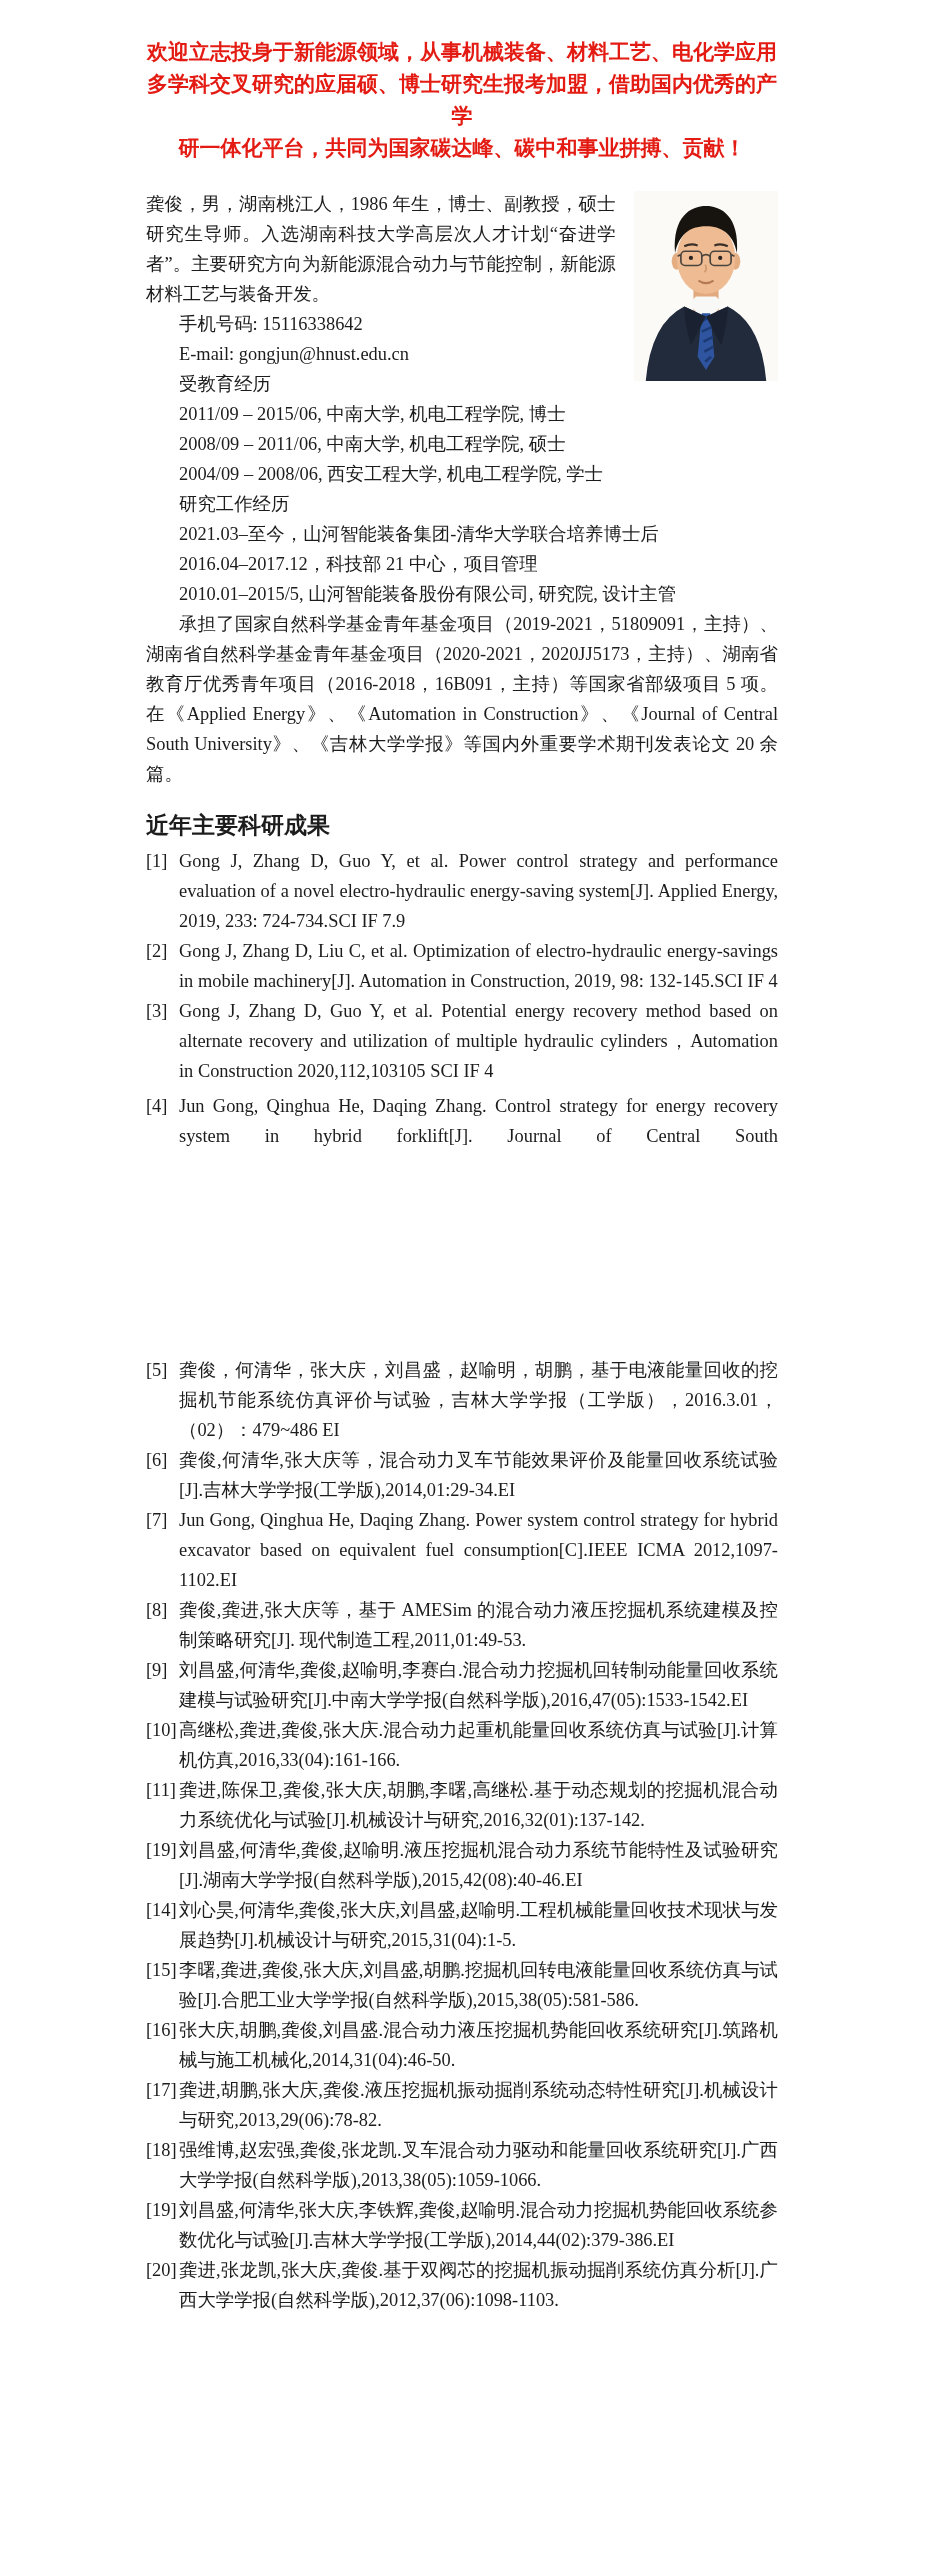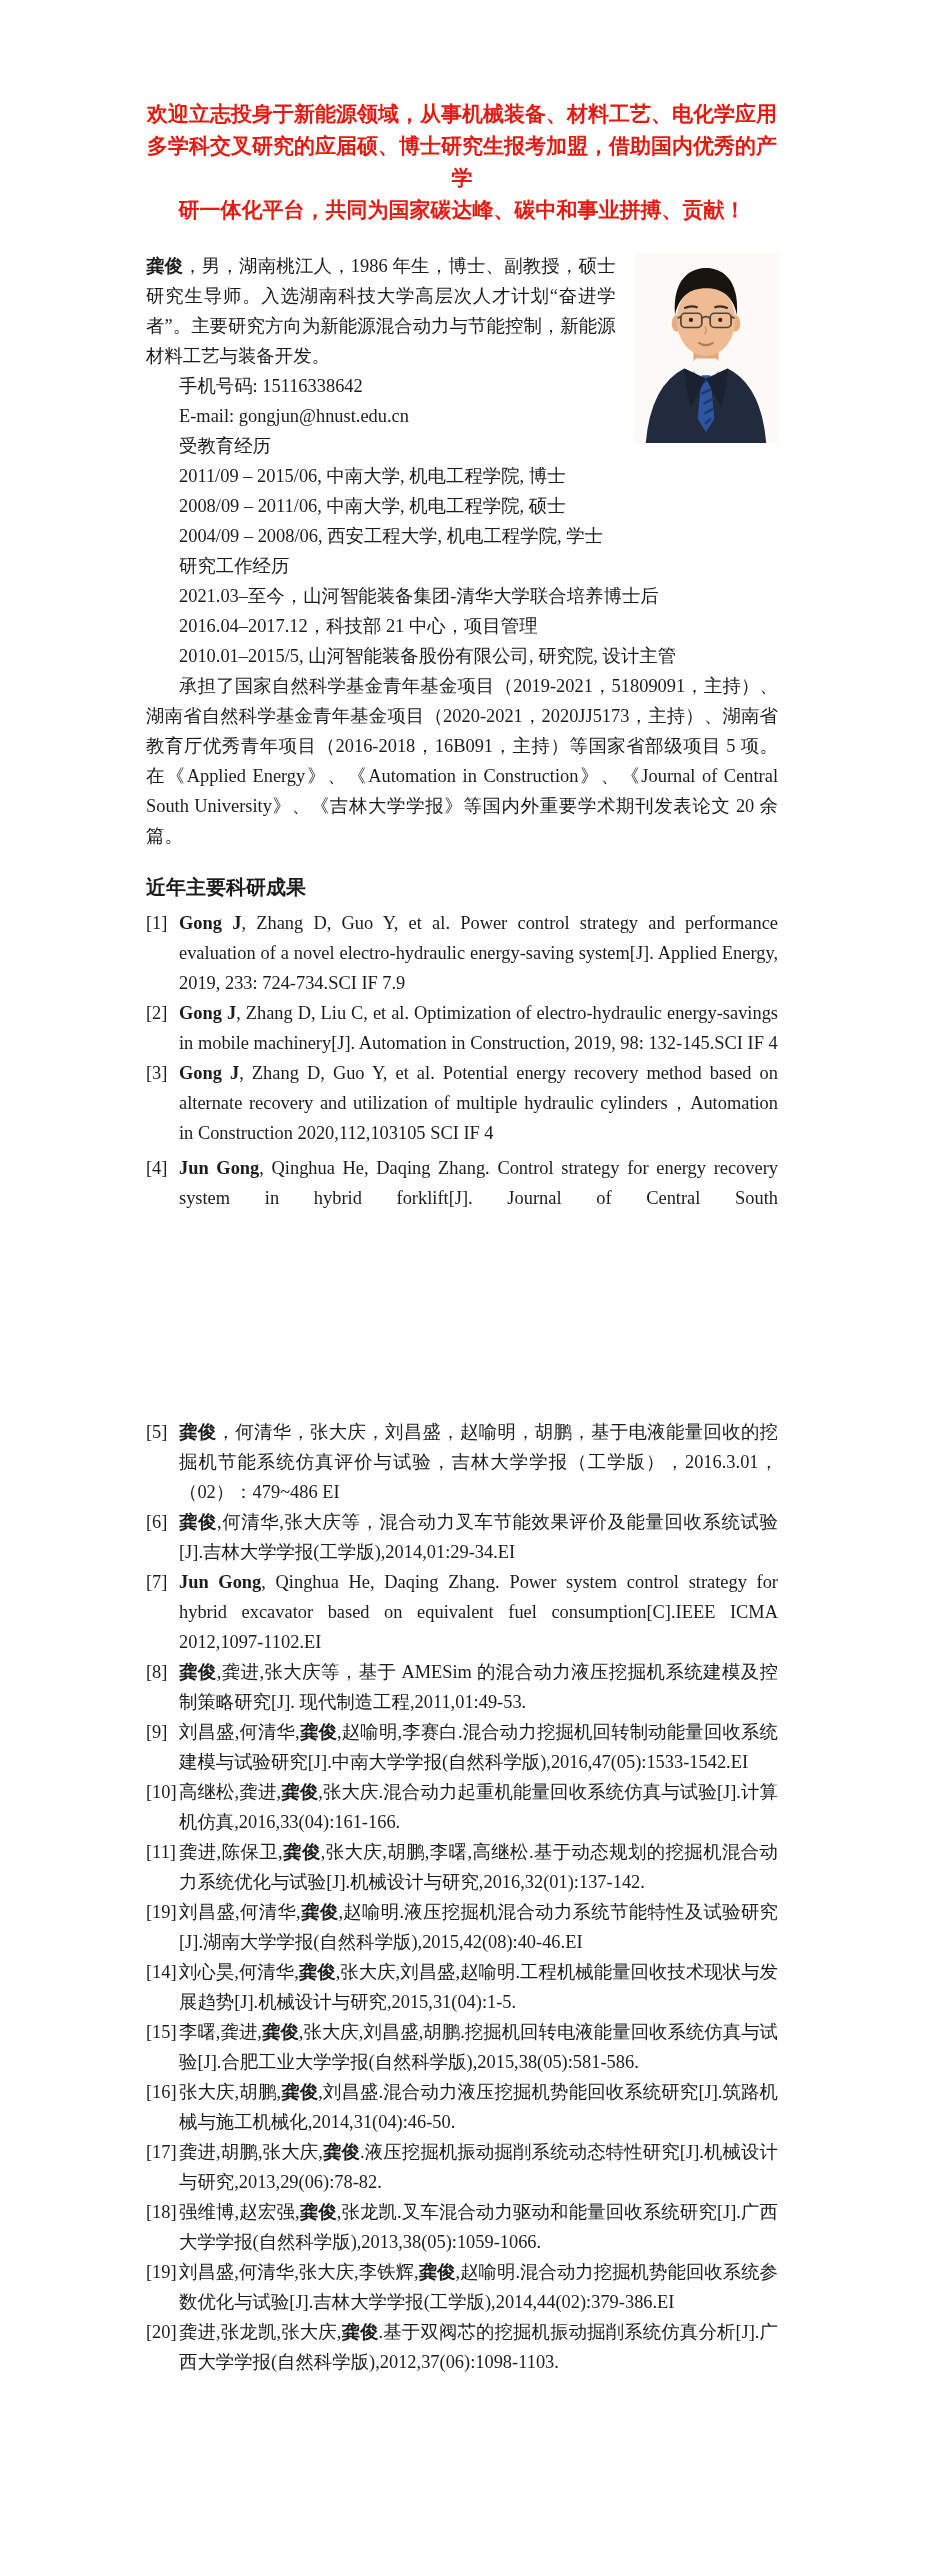--- a/index.html
+++ b/index.html
@@ -5,52 +5,52 @@
   * { margin:0; padding:0; box-sizing:border-box; }
   html,body { background:#ffffff; }
   body {
     width:925px; min-height:2576px;
     font-family:"Liberation Serif","DejaVu Serif",serif;
     color:#1c1c1c;
   }
   .content { width:632px; margin:0 0 0 146px; }
 
   .banner {
-    margin-top:98px;
+    margin-top:36px;
     text-align:center;
     font-family:"DejaVu Sans","Liberation Sans",sans-serif;
     font-weight:700;
     font-size:21px; line-height:32px;
     color:#e31b12;
   }
 
   .bio-block { margin-top:25px; }
   .photo {
     float:right; width:144px; height:190px;
     margin:1.7px 0 8.4px 18.4px;
   }
   .bio {
     font-size:18.4px; line-height:30px; text-align:justify;
   }
-  .b { font-weight:700; }
+  .b { font-weight:400; }
 
   .line { font-size:18.4px; line-height:30px; }
   .indent { padding-left:33px;font-family:Liberation Serif, serif; }
 
   .para {
     font-size:18.4px; line-height:30px;
     text-align:justify; text-indent:33px;
     clear:left;
   }
 
   .pubs-heading {
     margin-top:20px;
     font-family:"DejaVu Sans","Liberation Sans",sans-serif;
     font-weight:700;
-    font-size:20px; line-height:32px;
+    font-size:23px; line-height:32px;
   }
 
   .refs { margin-top:5px; }
   .ref {
     position:relative; padding-left:33px;
     font-size:18.4px; line-height:30px;
     text-align:justify;
   }
   .ref .num { position:absolute; left:0; top:0; }
   .justify-all .ref { text-align-last:justify; }

